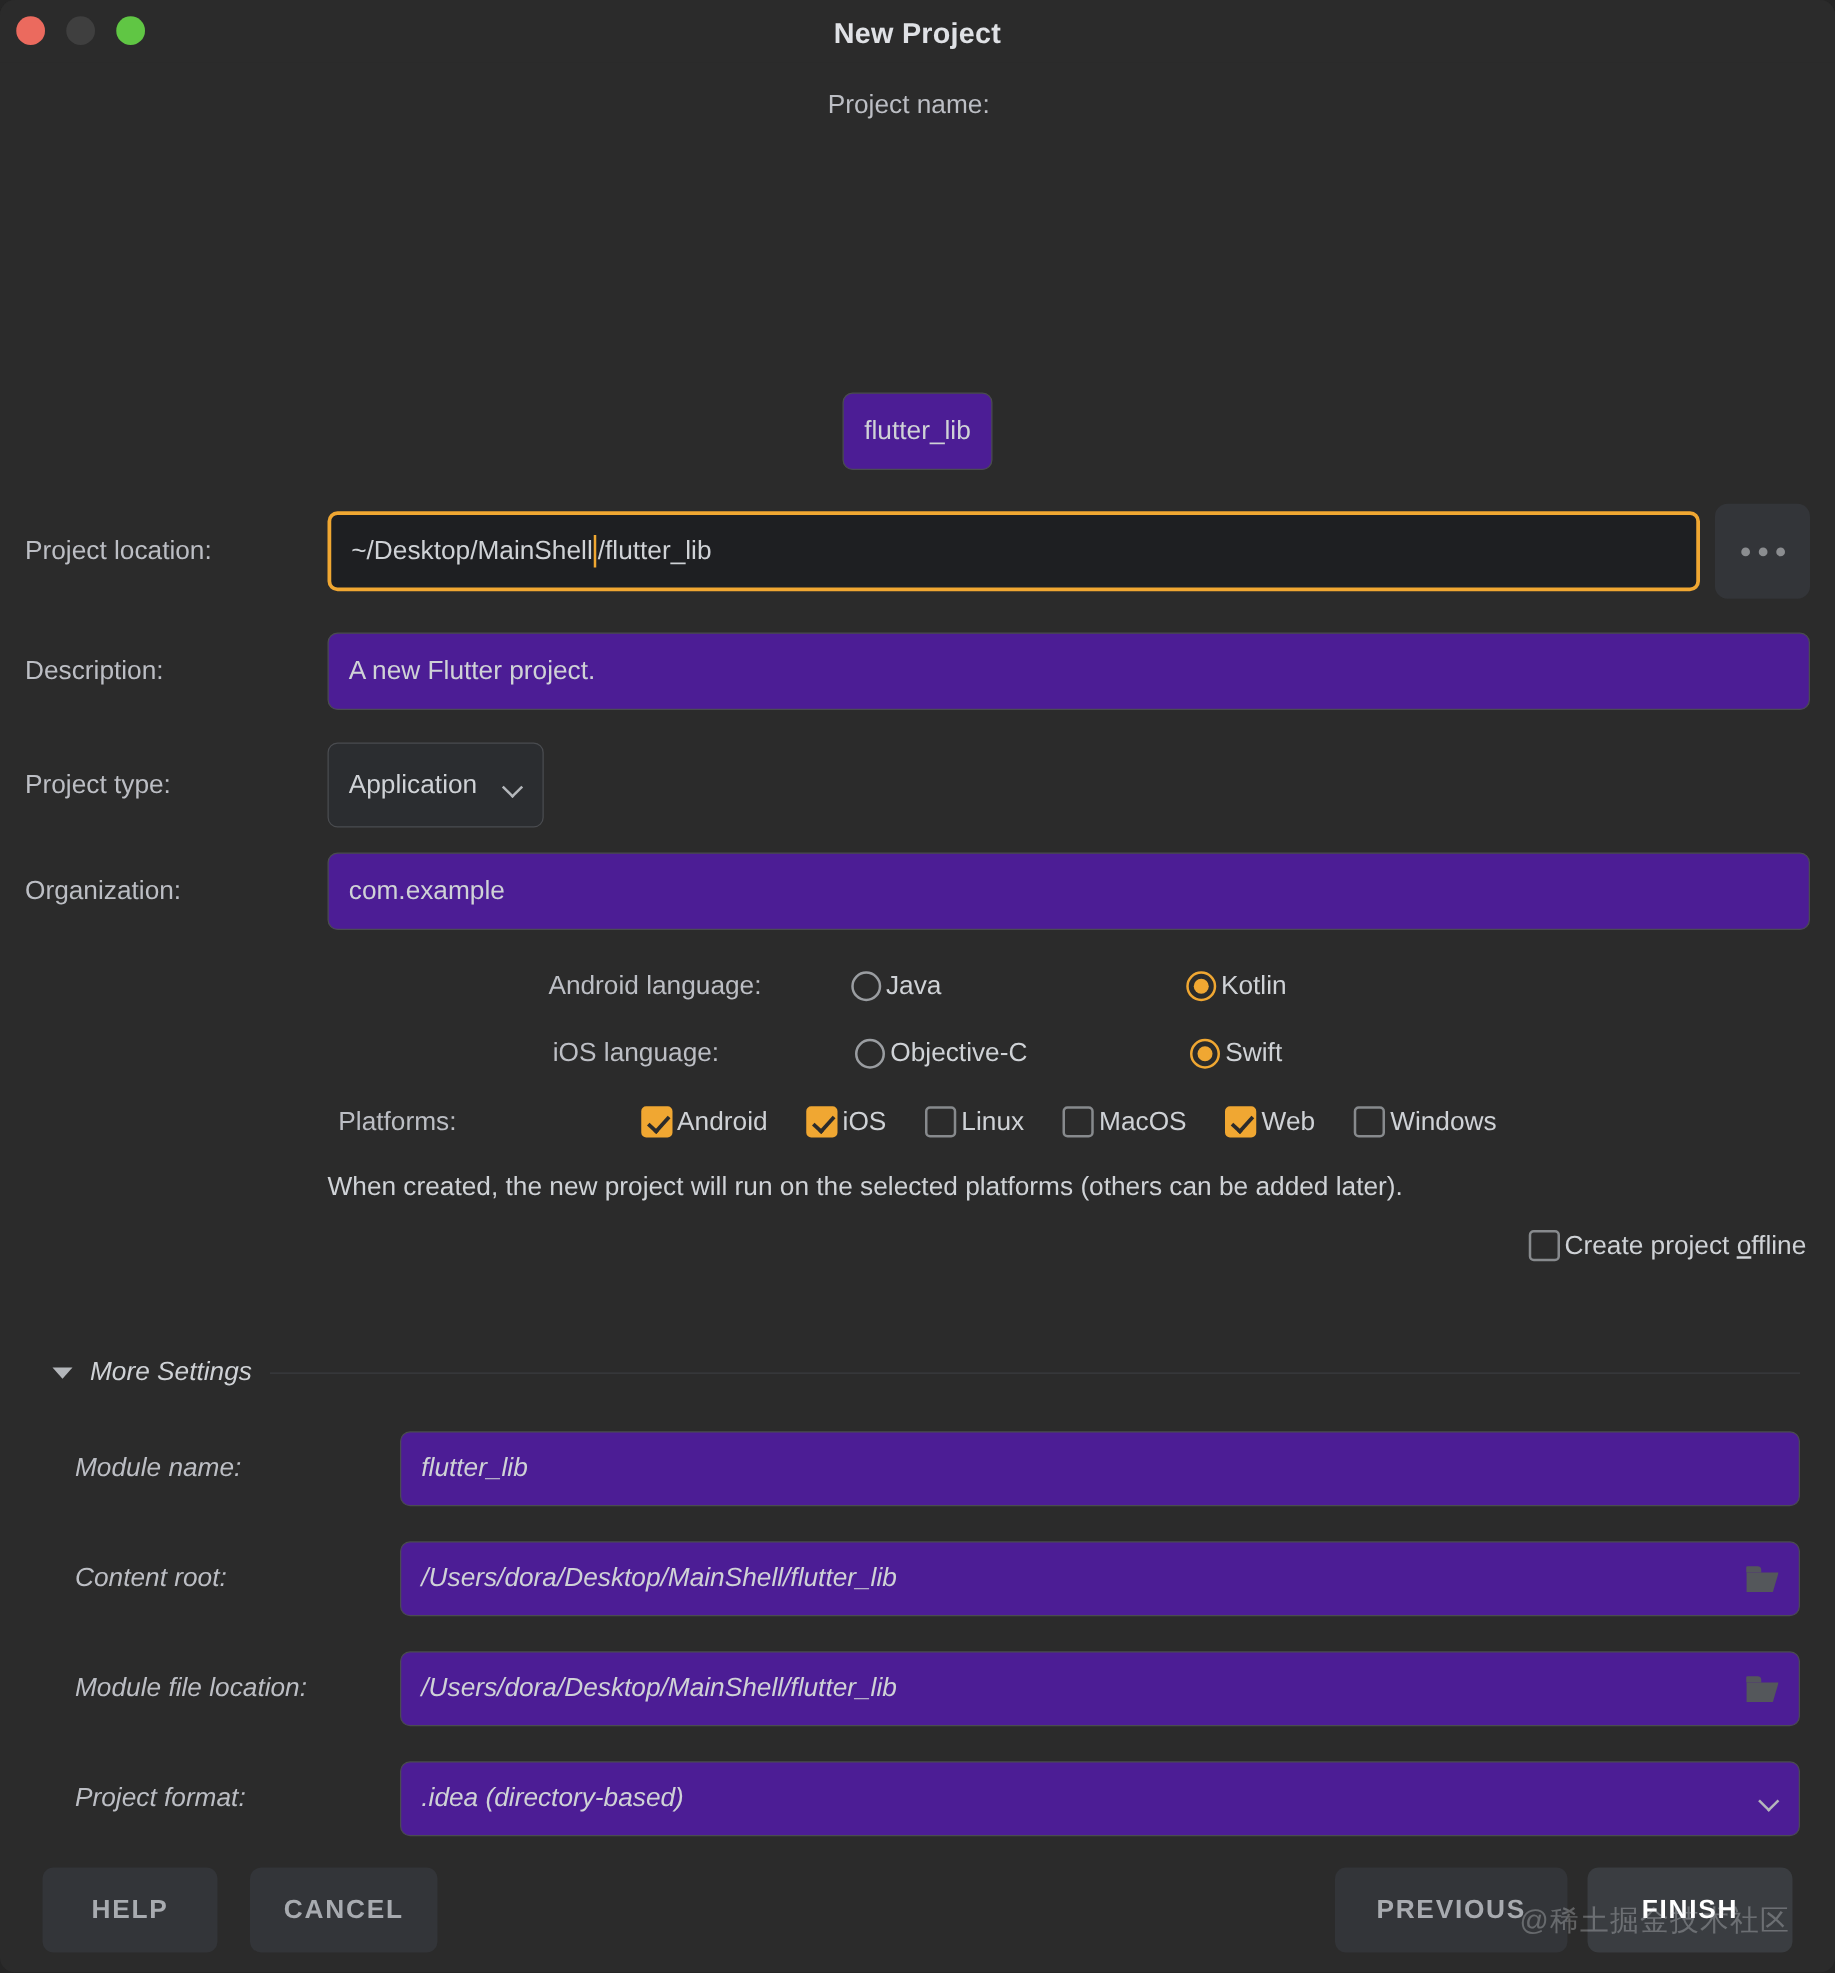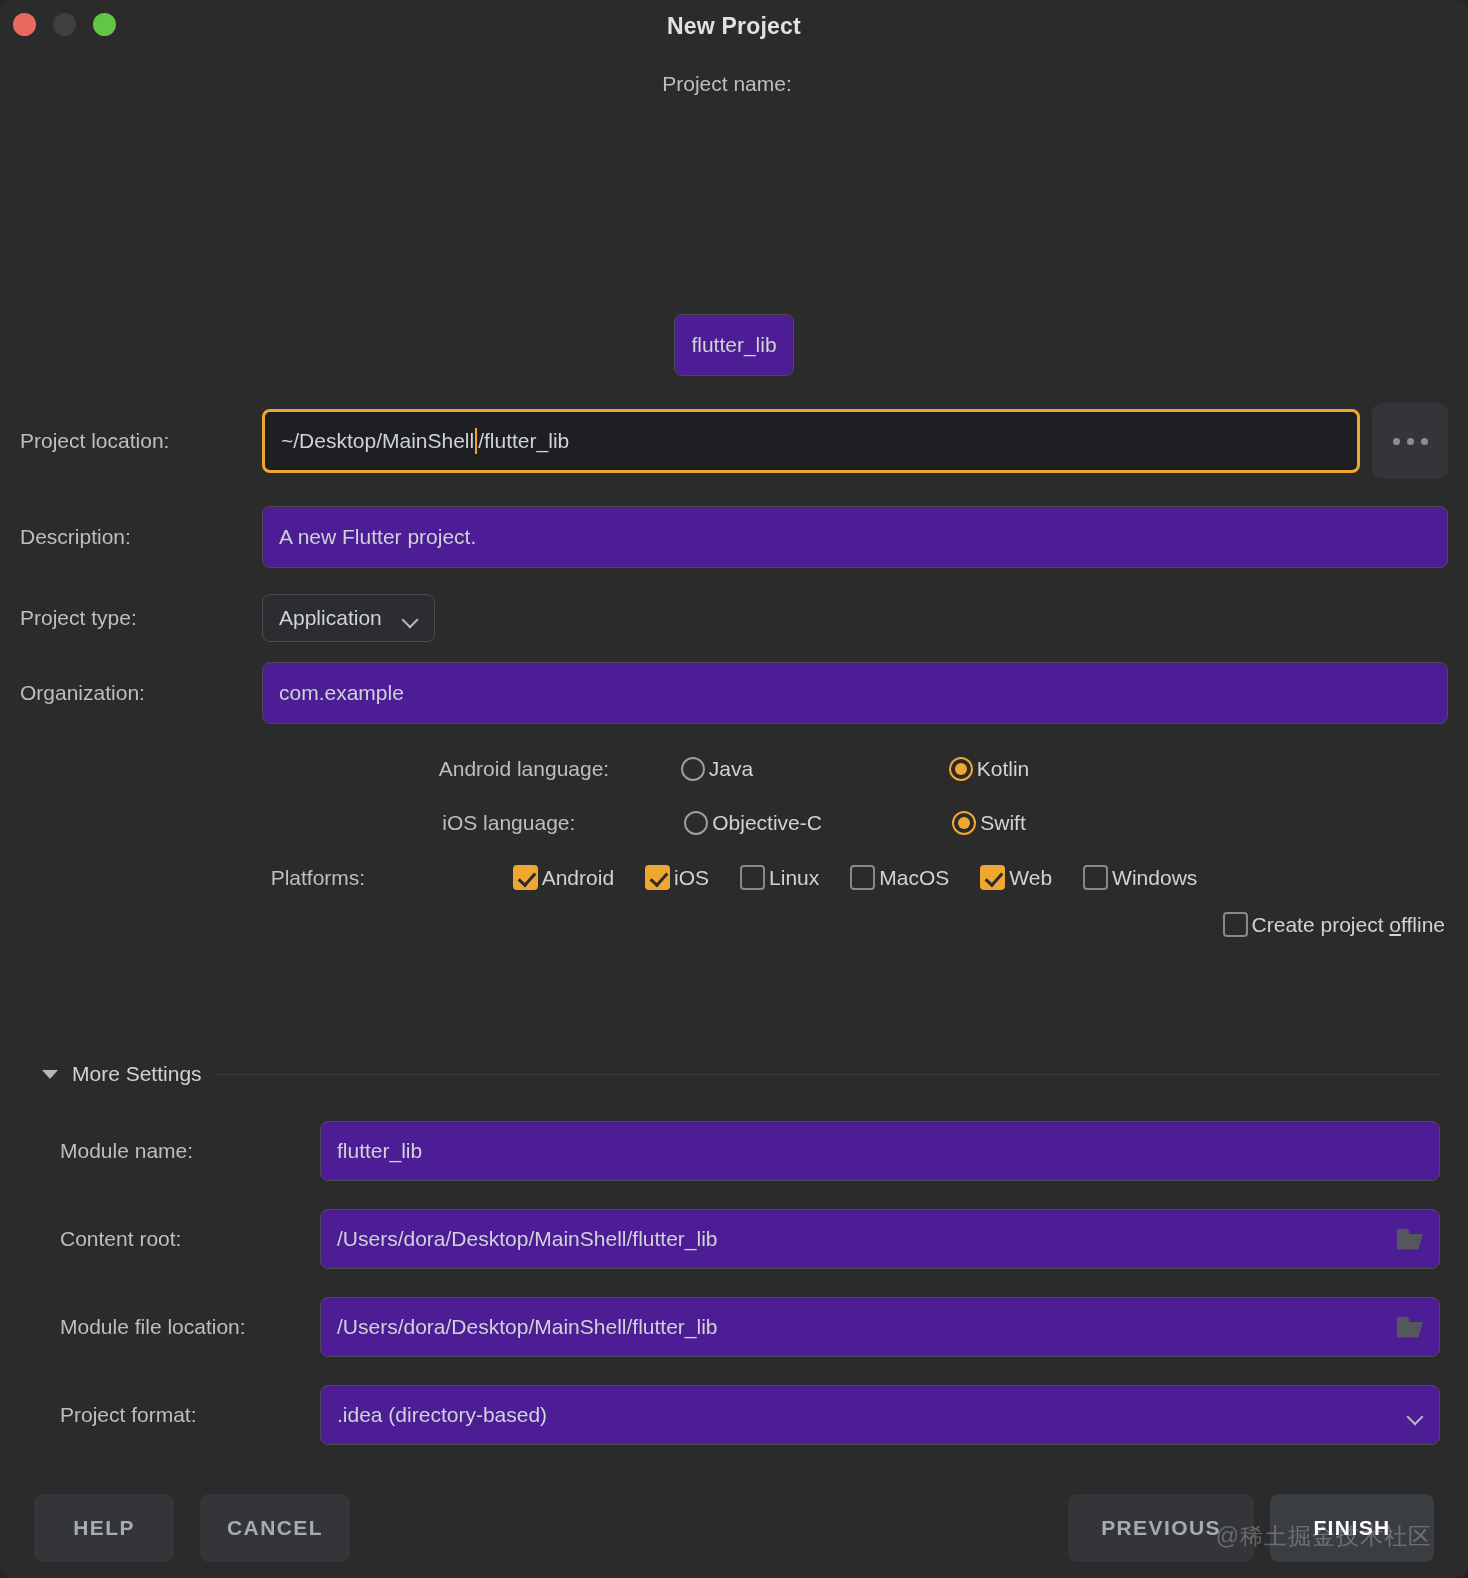--- a/index.html
+++ b/index.html
@@ -86,21 +86,21 @@
     width: 7px; height: 7px; border-radius: 50%;
     background: #8b8d90; display: block;
   }
 
   .combo {
     background: #2b2d30;
     border: 1px solid #4a4c50;
     border-radius: 8px;
     color: #cfd2d6;
     font-size: 21px;
-    height: 48px;
+    height: 68px;
     display: inline-flex; align-items: center;
     padding: 0 16px;
     gap: 22px;
   }
   .chev {
     width: 14px; height: 9px;
     position: relative; display: inline-block;
   }
   .chev::before {
     content: ""; position: absolute; left: 0; top: 0;
@@ -302,31 +302,35 @@
           <span class="cb on"></span>
           <span>Web</span>
         </div>
         <div class="opt">
           <span class="cb"></span>
           <span>Windows</span>
         </div>
       </div>
     </div>
 
+    <div class="row" style="margin-top:28px;">
+      <div class="label"></div>
+      <div class="hint">When created, the new project will run on the selected platforms (others can be added later).</div>
+    </div>
 
     <div class="row" style="margin-top:22px;justify-content:flex-end;padding-right:3px;">
       <div class="opt">
         <span class="cb"></span>
         <span><span>Create project </span><span class="underline-mnemonic">o</span><span>ffline</span></span>
       </div>
     </div>
 
   </div>
 
-  <div style="position:absolute;left:0;right:0;top:1062px;padding:0 28px;">
+  <div style="position:absolute;left:0;right:0;top:1086px;padding:0 28px;font-style:italic;">
 
     <div class="sep-head">
       <span class="tri"></span>
       <span class="sep-title">More Settings</span>
       <span class="sep-line"></span>
     </div>
 
     <div class="row" style="margin-top:35px;padding-left:32px;">
       <div class="label" style="flex:0 0 260px;">Module name:</div>
       <div class="field" style="height:60px;">flutter_lib</div>

